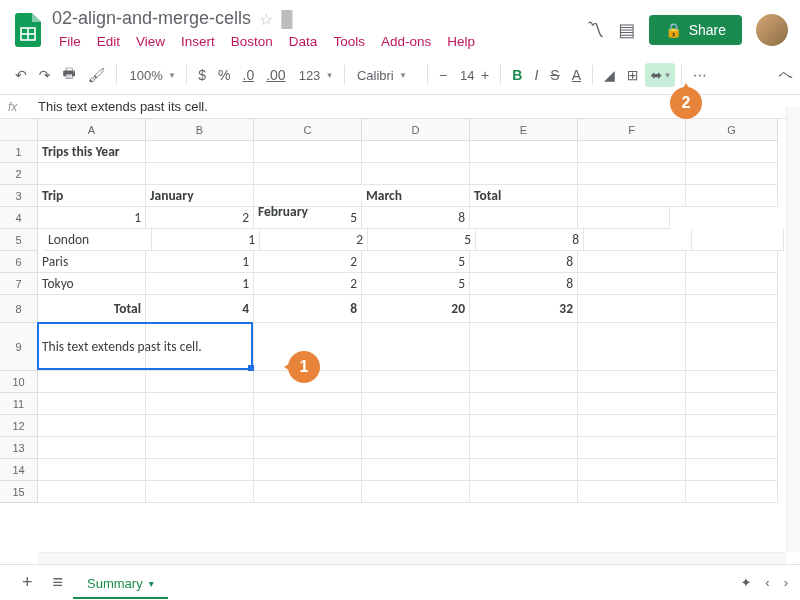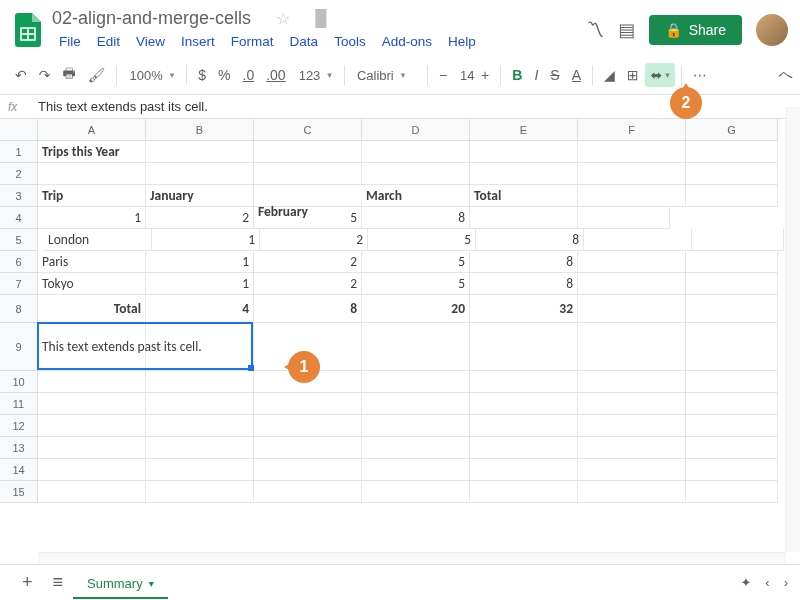--- a/index.html
+++ b/index.html
@@ -1,25 +1,25 @@
 <!DOCTYPE html>
 <html><head>
 <meta charset="utf-8">
 <style>
   * { box-sizing: border-box; margin: 0; padding: 0; }
   body { font-family: Arial, sans-serif; font-size: 13px; color: #3c4043; background: #fff; width: 800px; height: 600px; overflow: hidden; position: relative; }
   
   .header { display: flex; align-items: center; padding: 8px 12px 4px 12px; }
   .logo { width: 32px; height: 32px; margin-right: 8px; display:flex; align-items:center; justify-content:center; }
   .doc-title-area { flex: 1; }
-  .doc-title-row { display: flex; align-items: center; gap: 25px; }
+  .doc-title-row { display: flex; align-items: flex-end; gap: 8px; }
   .doc-title { font-size: 18px; color: #5f6368; }
   .star-icon, .folder-icon { color: #bdbdbd; font-size: 16px; }
   .menu-row { display: flex; gap: 2px; margin-top: 2px; }
-  .menu-item { padding: 3px 7px; font-size: 13.5px; color: #1d4ed8; cursor: pointer; }
+  .menu-item { padding: 3px 7px; font-size: 13.5px; color: #be185d; cursor: pointer; }
   .header-right { display: flex; align-items: center; gap: 14px; }
   .share-btn { background: #1a8b4f; color: #fff; padding: 7px 16px; border-radius: 4px; font-weight: 500; display: flex; align-items: center; gap: 6px; font-size: 14px; }
   .avatar { width: 32px; height: 32px; border-radius: 50%; background: linear-gradient(135deg,#d4a574,#8b6f47); }
   
   .toolbar { display: flex; align-items: center; padding: 3px 10px; border-bottom: 1px solid #e0e0e0; background: #fff; gap:2px; }
   .tb-btn { padding: 4px 5px; color: #5f6368; cursor: pointer; font-size: 14px; display:flex; align-items:center; }
   .tb-sep { width:1px; height:20px; background:#e0e0e0; margin: 0 4px; }
   .tb-box { padding: 3px 6px; color:#5f6368; display:flex; align-items:center; gap:4px; font-size:13px; }
   .tb-dd::after { content:"▾"; font-size:9px; margin-left:3px; color:#888; }
   .merge-btn { background:#c7eed9; border-radius:3px; padding:4px 5px; }
@@ -74,21 +74,21 @@
     <div class="doc-title-row">
       <span class="doc-title">02-align-and-merge-cells</span>
       <span class="star-icon">☆</span>
       <span class="folder-icon">▉</span>
     </div>
     <div class="menu-row" id="menus">
         <span class="menu-item">File</span>
         <span class="menu-item">Edit</span>
         <span class="menu-item">View</span>
         <span class="menu-item">Insert</span>
-        <span class="menu-item">Format</span>
+        <span class="menu-item">Boston</span>
         <span class="menu-item">Data</span>
         <span class="menu-item">Tools</span>
         <span class="menu-item">Add-ons</span>
         <span class="menu-item">Help</span>
       </div>
   </div>
   <div class="header-right">
     <span style="color:#5f6368;font-size:18px;">〽</span>
     <span style="color:#5f6368;font-size:18px;">▤</span>
     <div class="share-btn">

